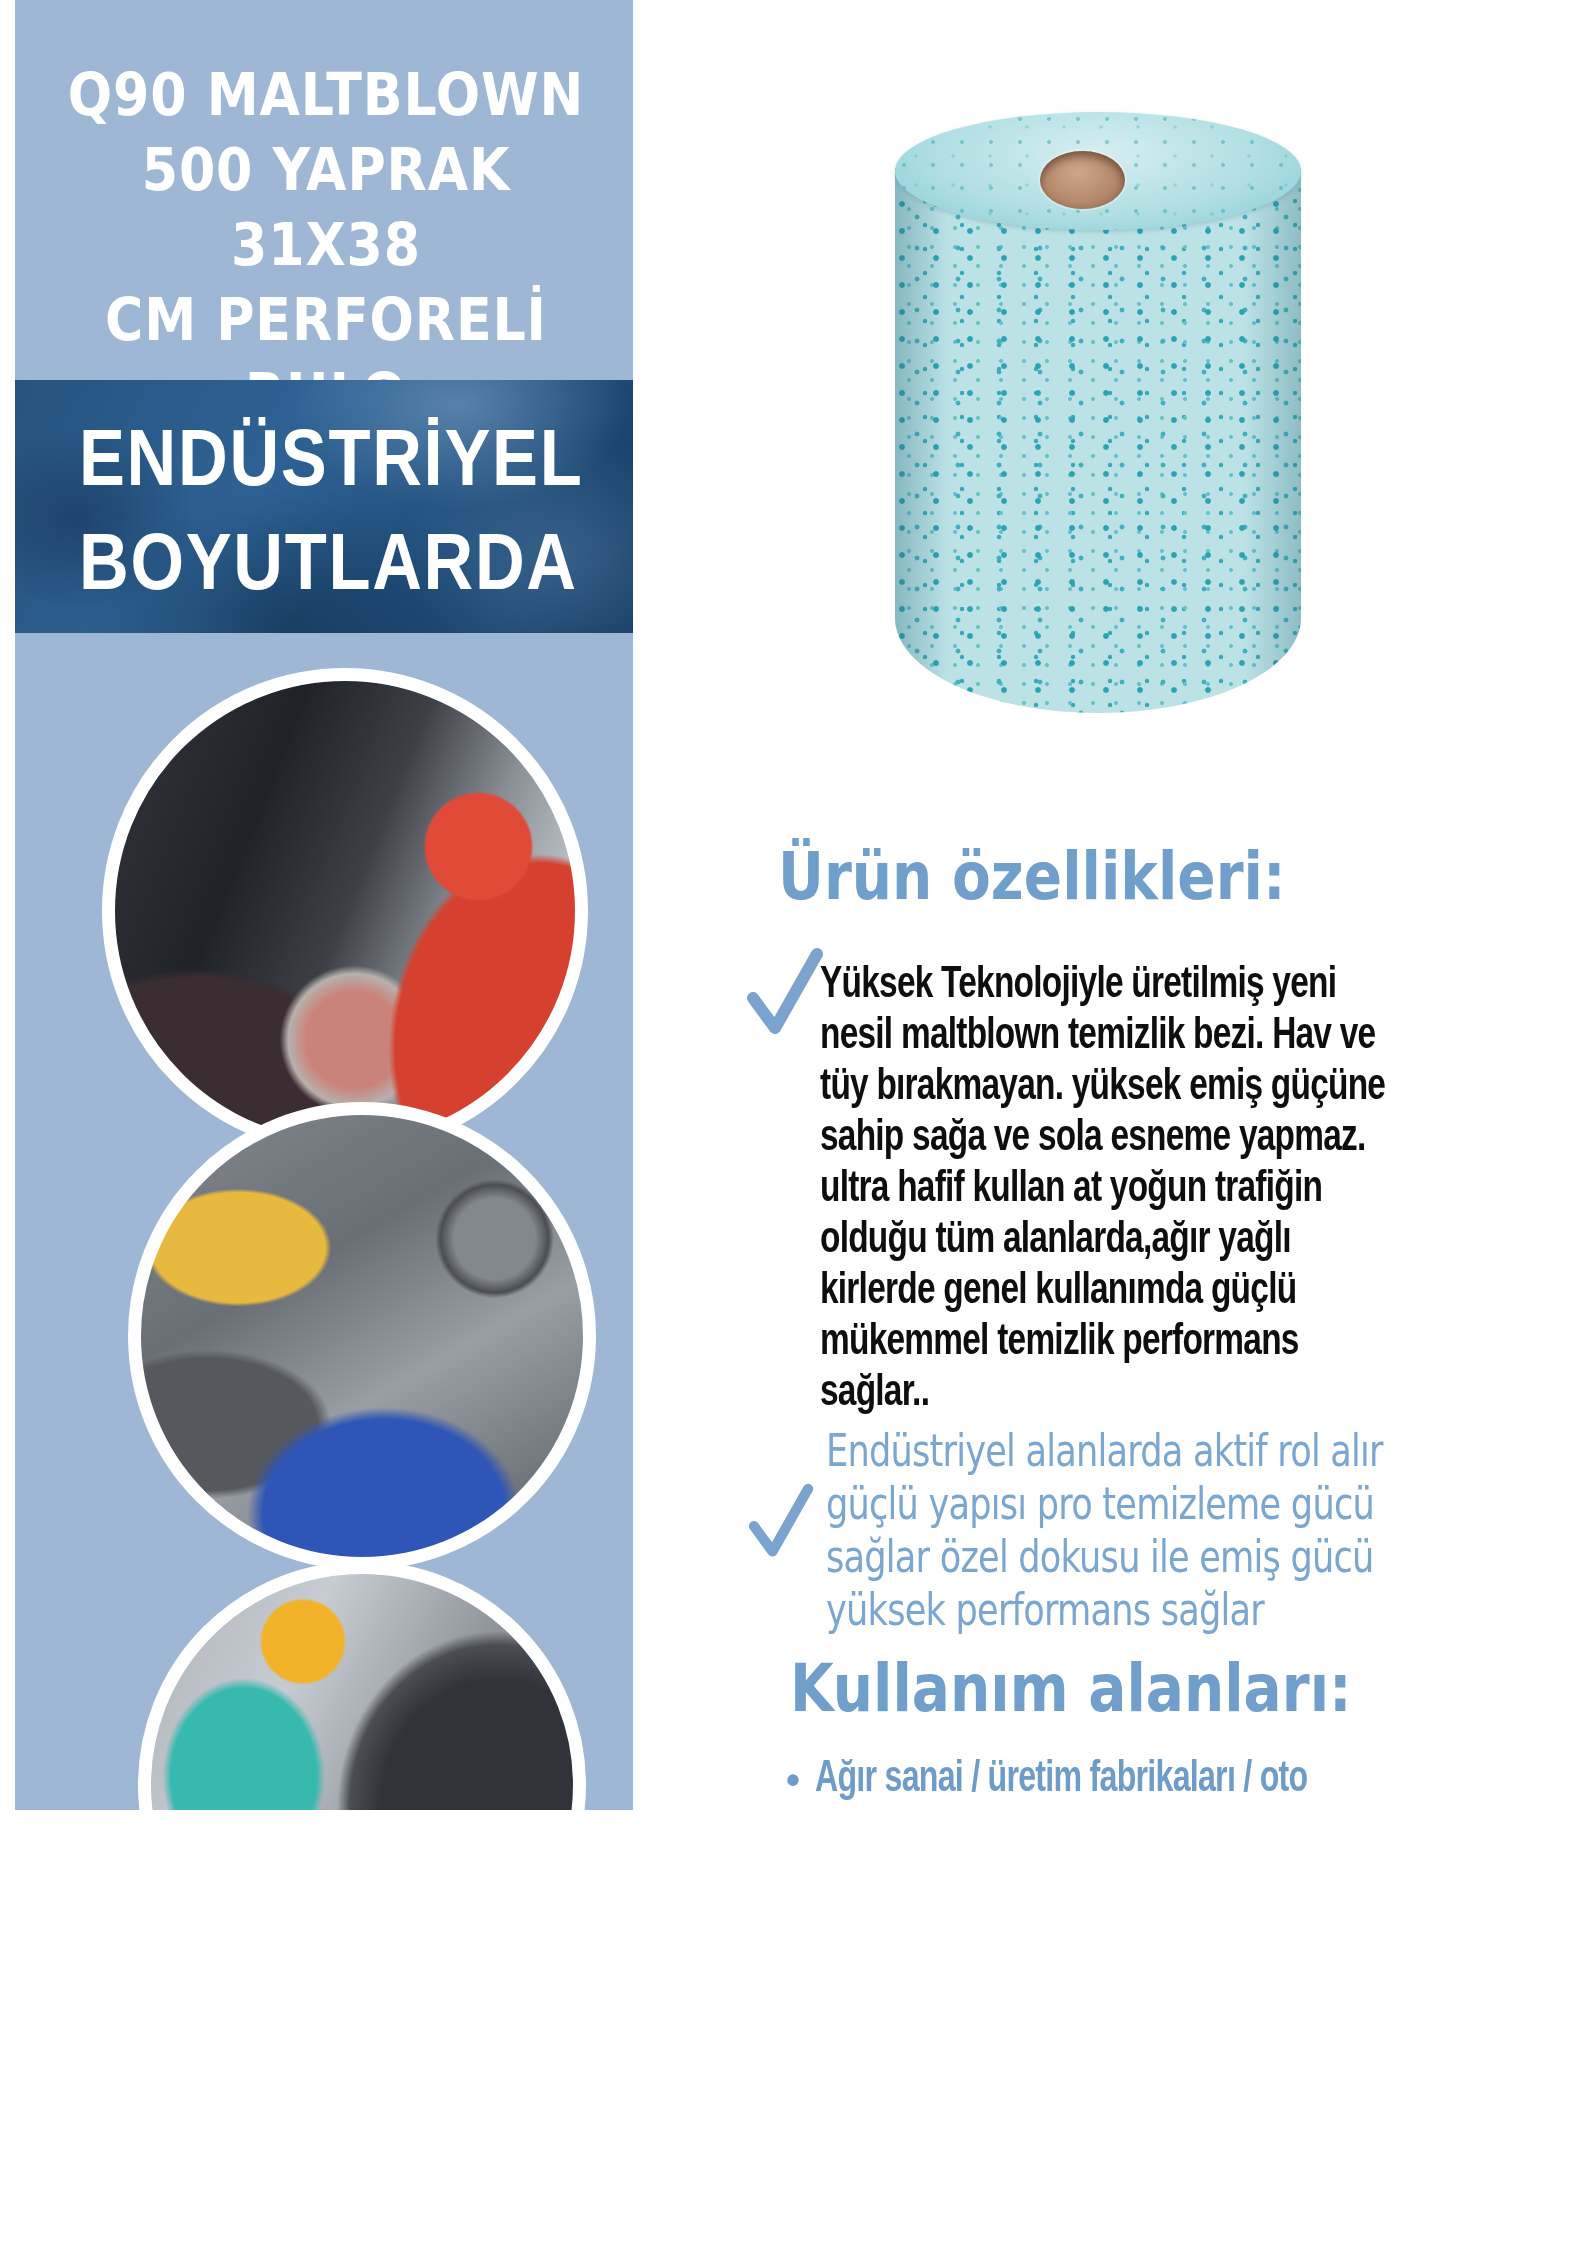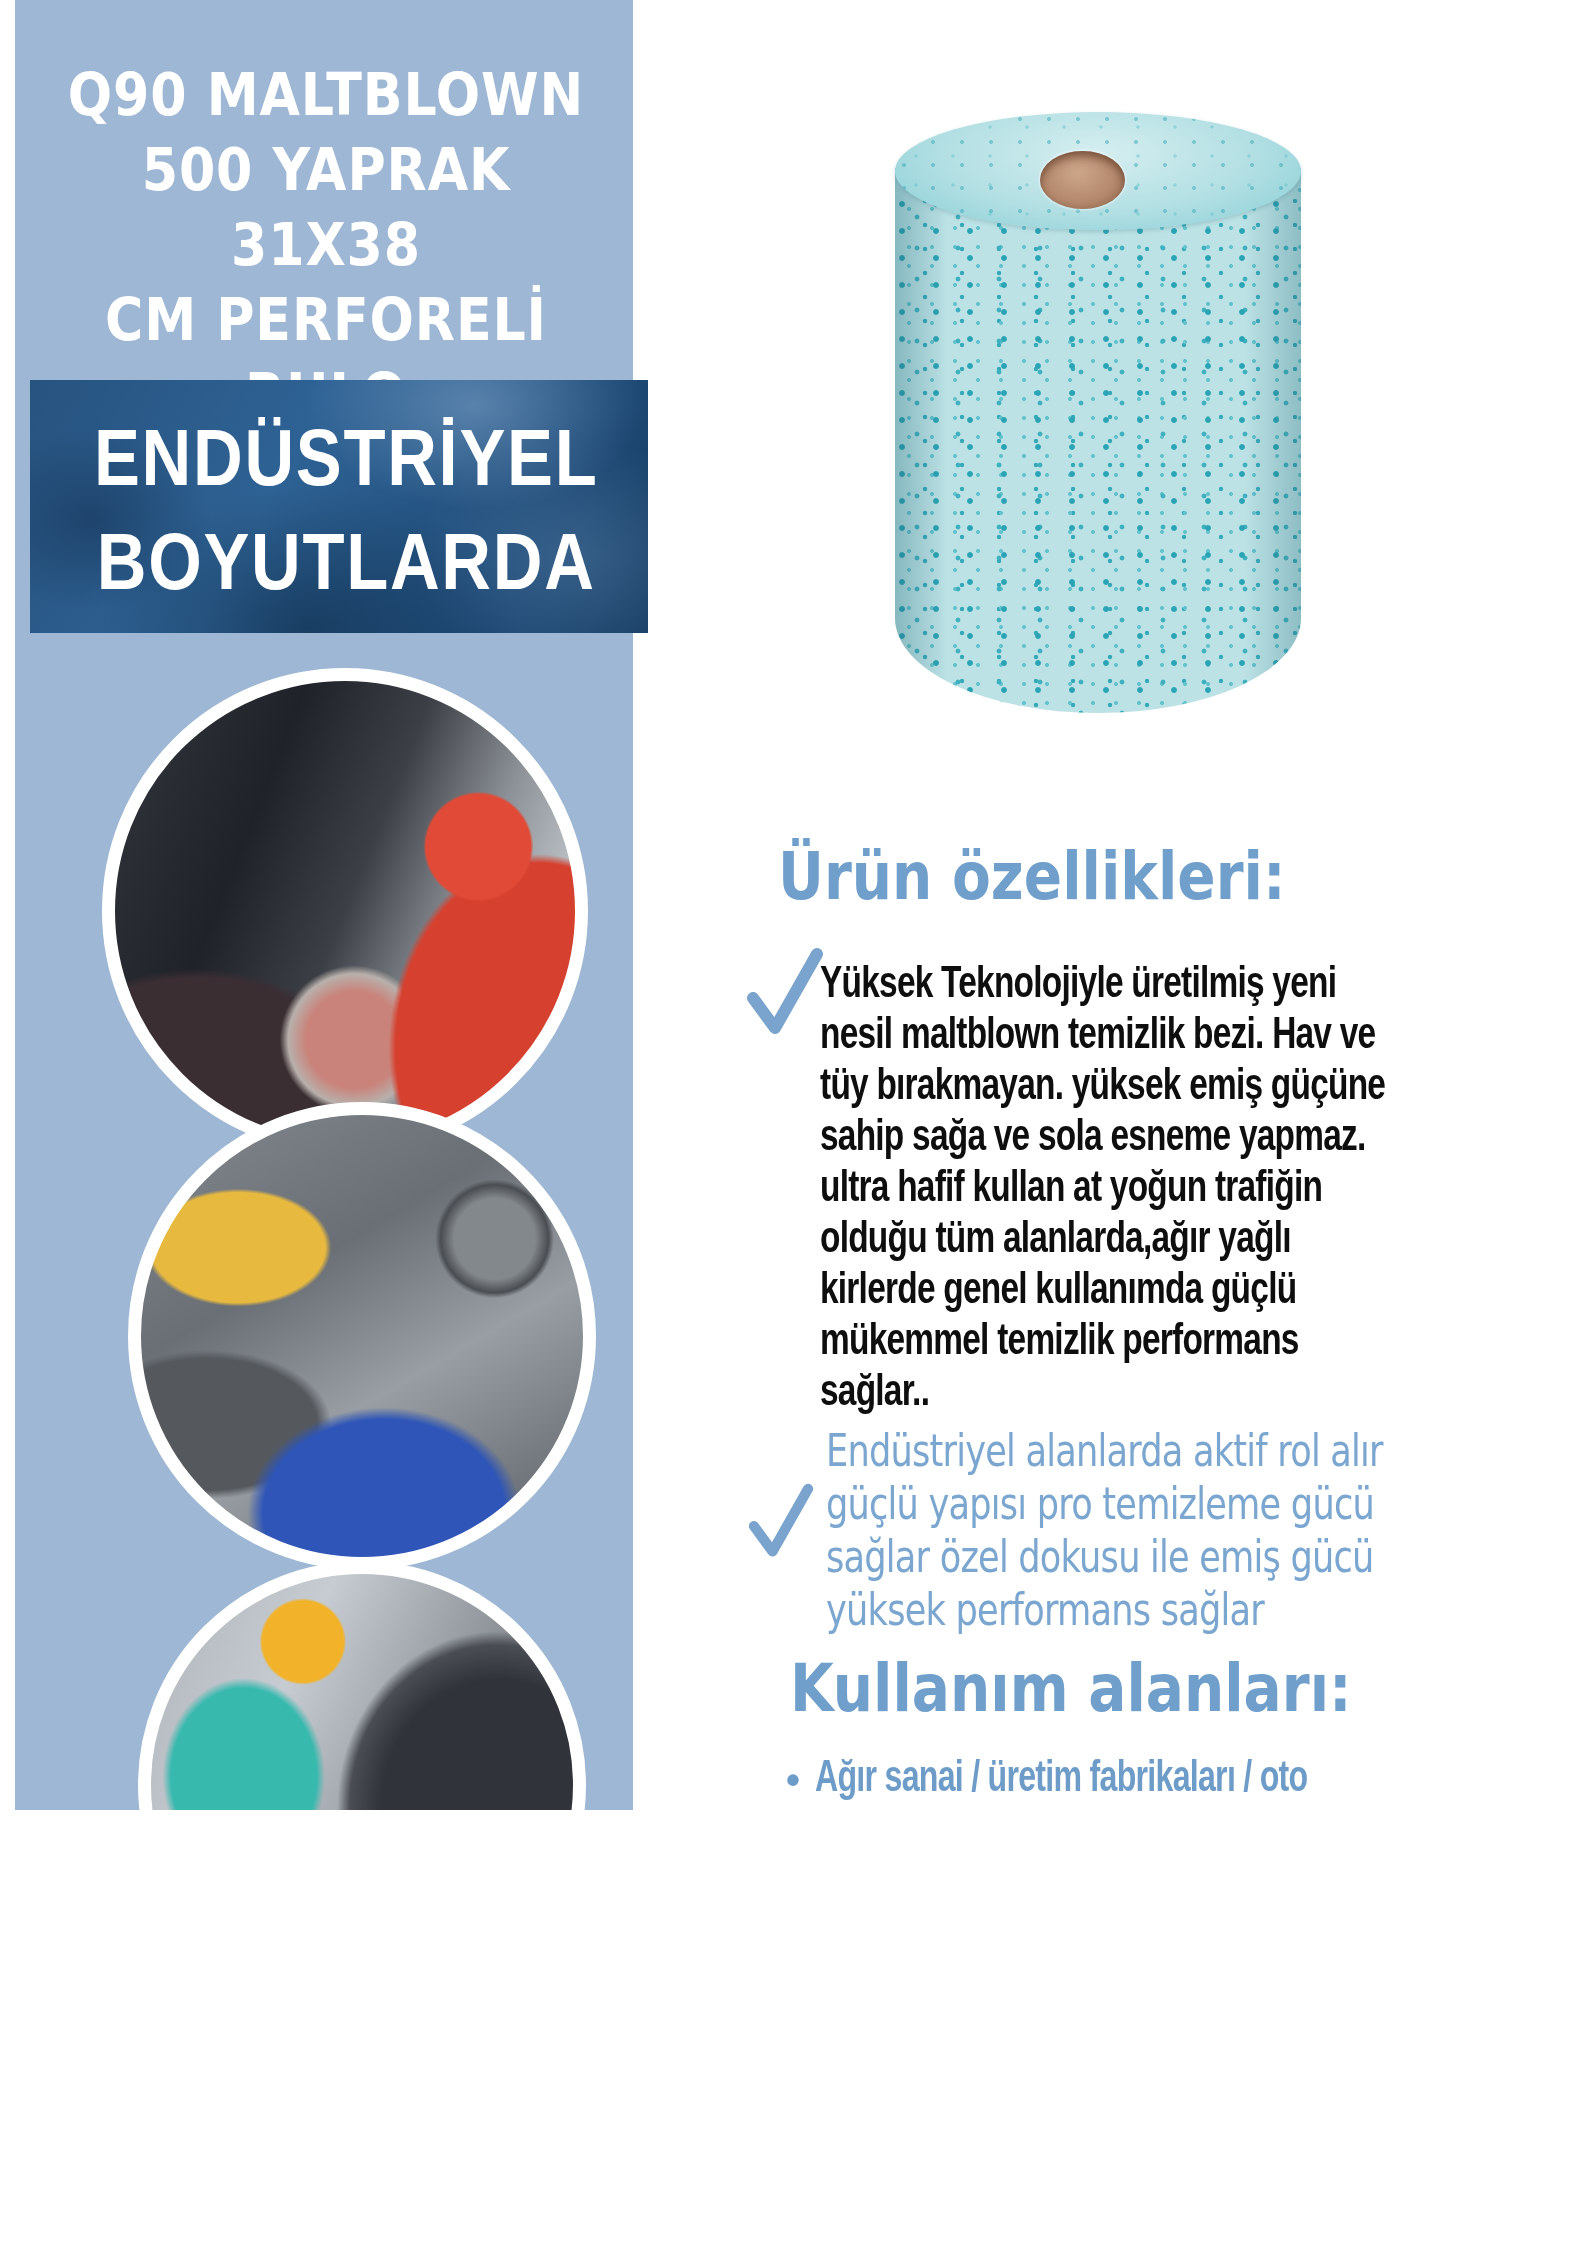--- a/index.html
+++ b/index.html
@@ -14,29 +14,28 @@
     background:#9db7d4;
   }
   .title-block {
     position:absolute; left:20px; top:58px; width:612px;
     text-align:center; color:#ffffff;
     font-family:"DejaVu Sans", sans-serif; font-weight:bold;
     font-size:58px; line-height:75px; letter-spacing:1px;
     white-space:pre-line; transform:scaleX(0.9); transform-origin:center top;
   }
   .banner {
-    position:absolute; left:30px; top:380px; width:618px; height:253px;
+    position:absolute; left:15px; top:380px; width:618px; height:253px;
     background:
       radial-gradient(ellipse 260px 160px at 72% 10%, rgba(150,185,220,0.45), transparent 65%),
       radial-gradient(ellipse 300px 200px at 45% 98%, rgba(10,35,60,0.5), transparent 70%),
       radial-gradient(ellipse 170px 130px at 10% 55%, rgba(20,50,85,0.55), transparent 70%),
       radial-gradient(ellipse 230px 170px at 88% 70%, rgba(95,135,175,0.4), transparent 70%),
       linear-gradient(118deg, #27537f, #2e6294 40%, #1f4c79 75%, #163c61);
     overflow:hidden;
-    text-align:center;
   }
   .banner-text {
     position:absolute; left:64px; top:26px; color:#ffffff;
     font-family:"Liberation Sans", sans-serif; font-weight:bold;
     font-size:80px; line-height:104px; letter-spacing:2px;
     white-space:pre-line; transform:scaleX(0.86); transform-origin:left top;
   }
   
   .circle {
     position:absolute; border-radius:50%; border:13px solid #ffffff;

